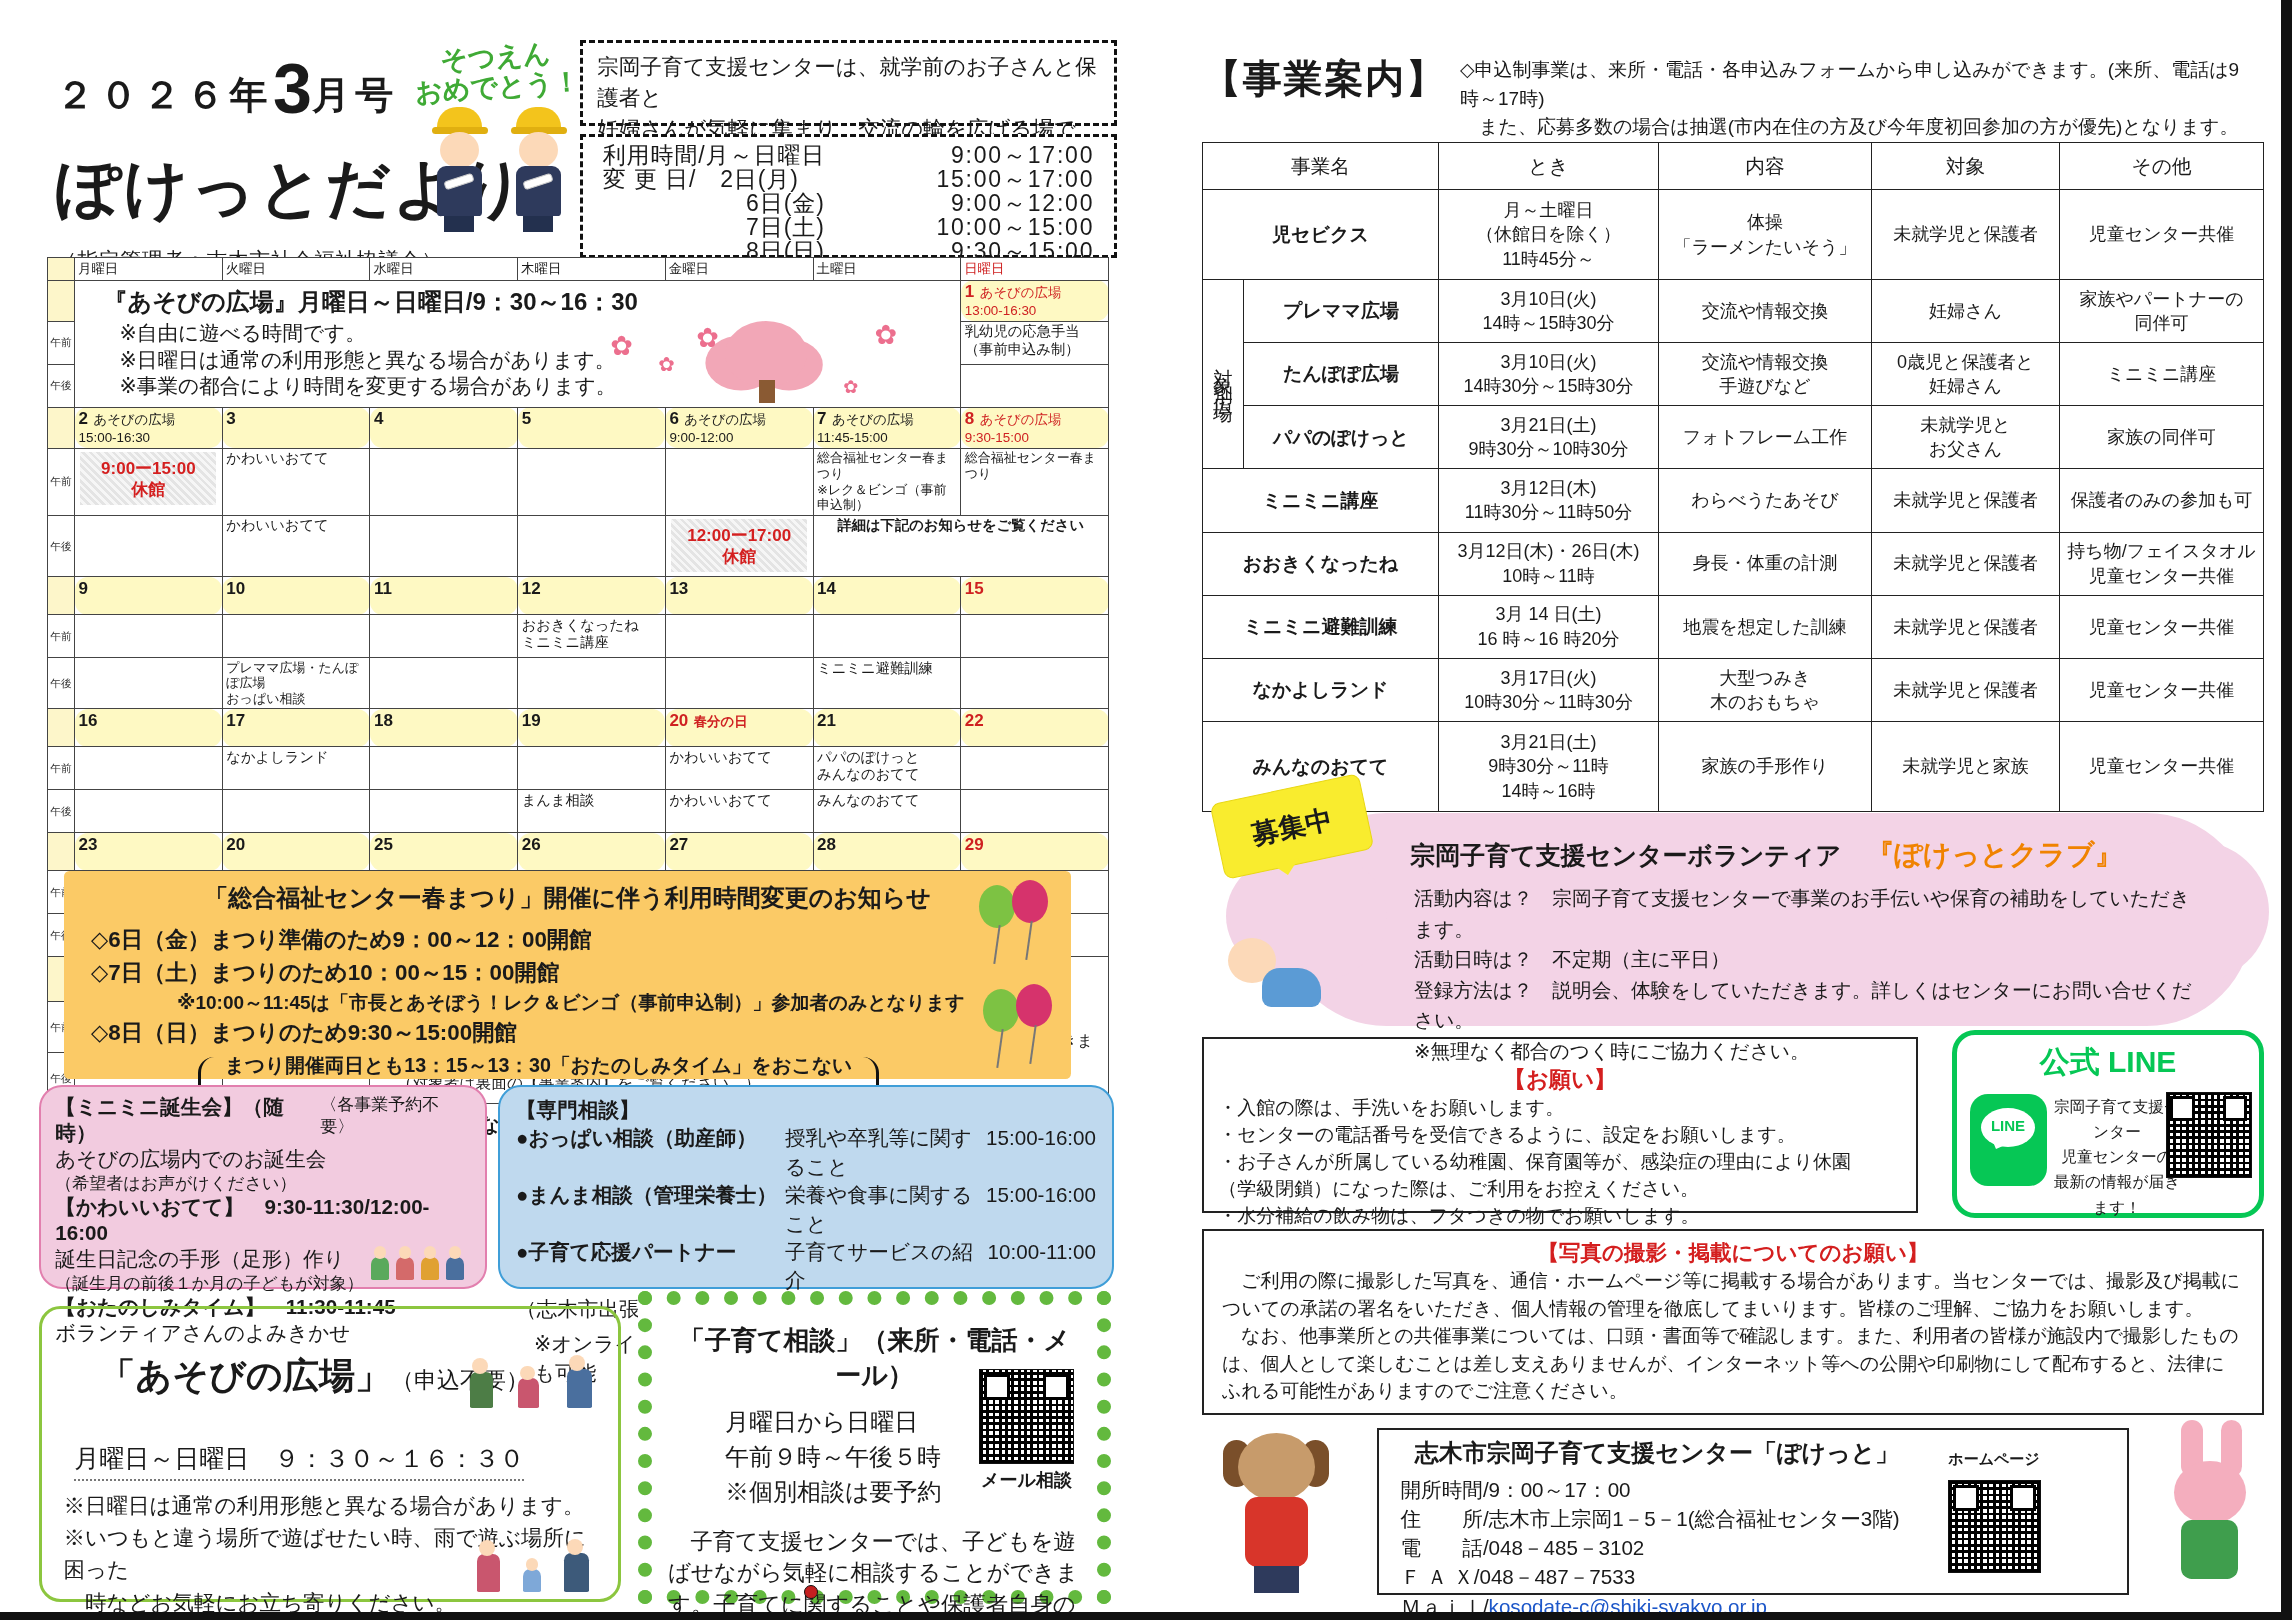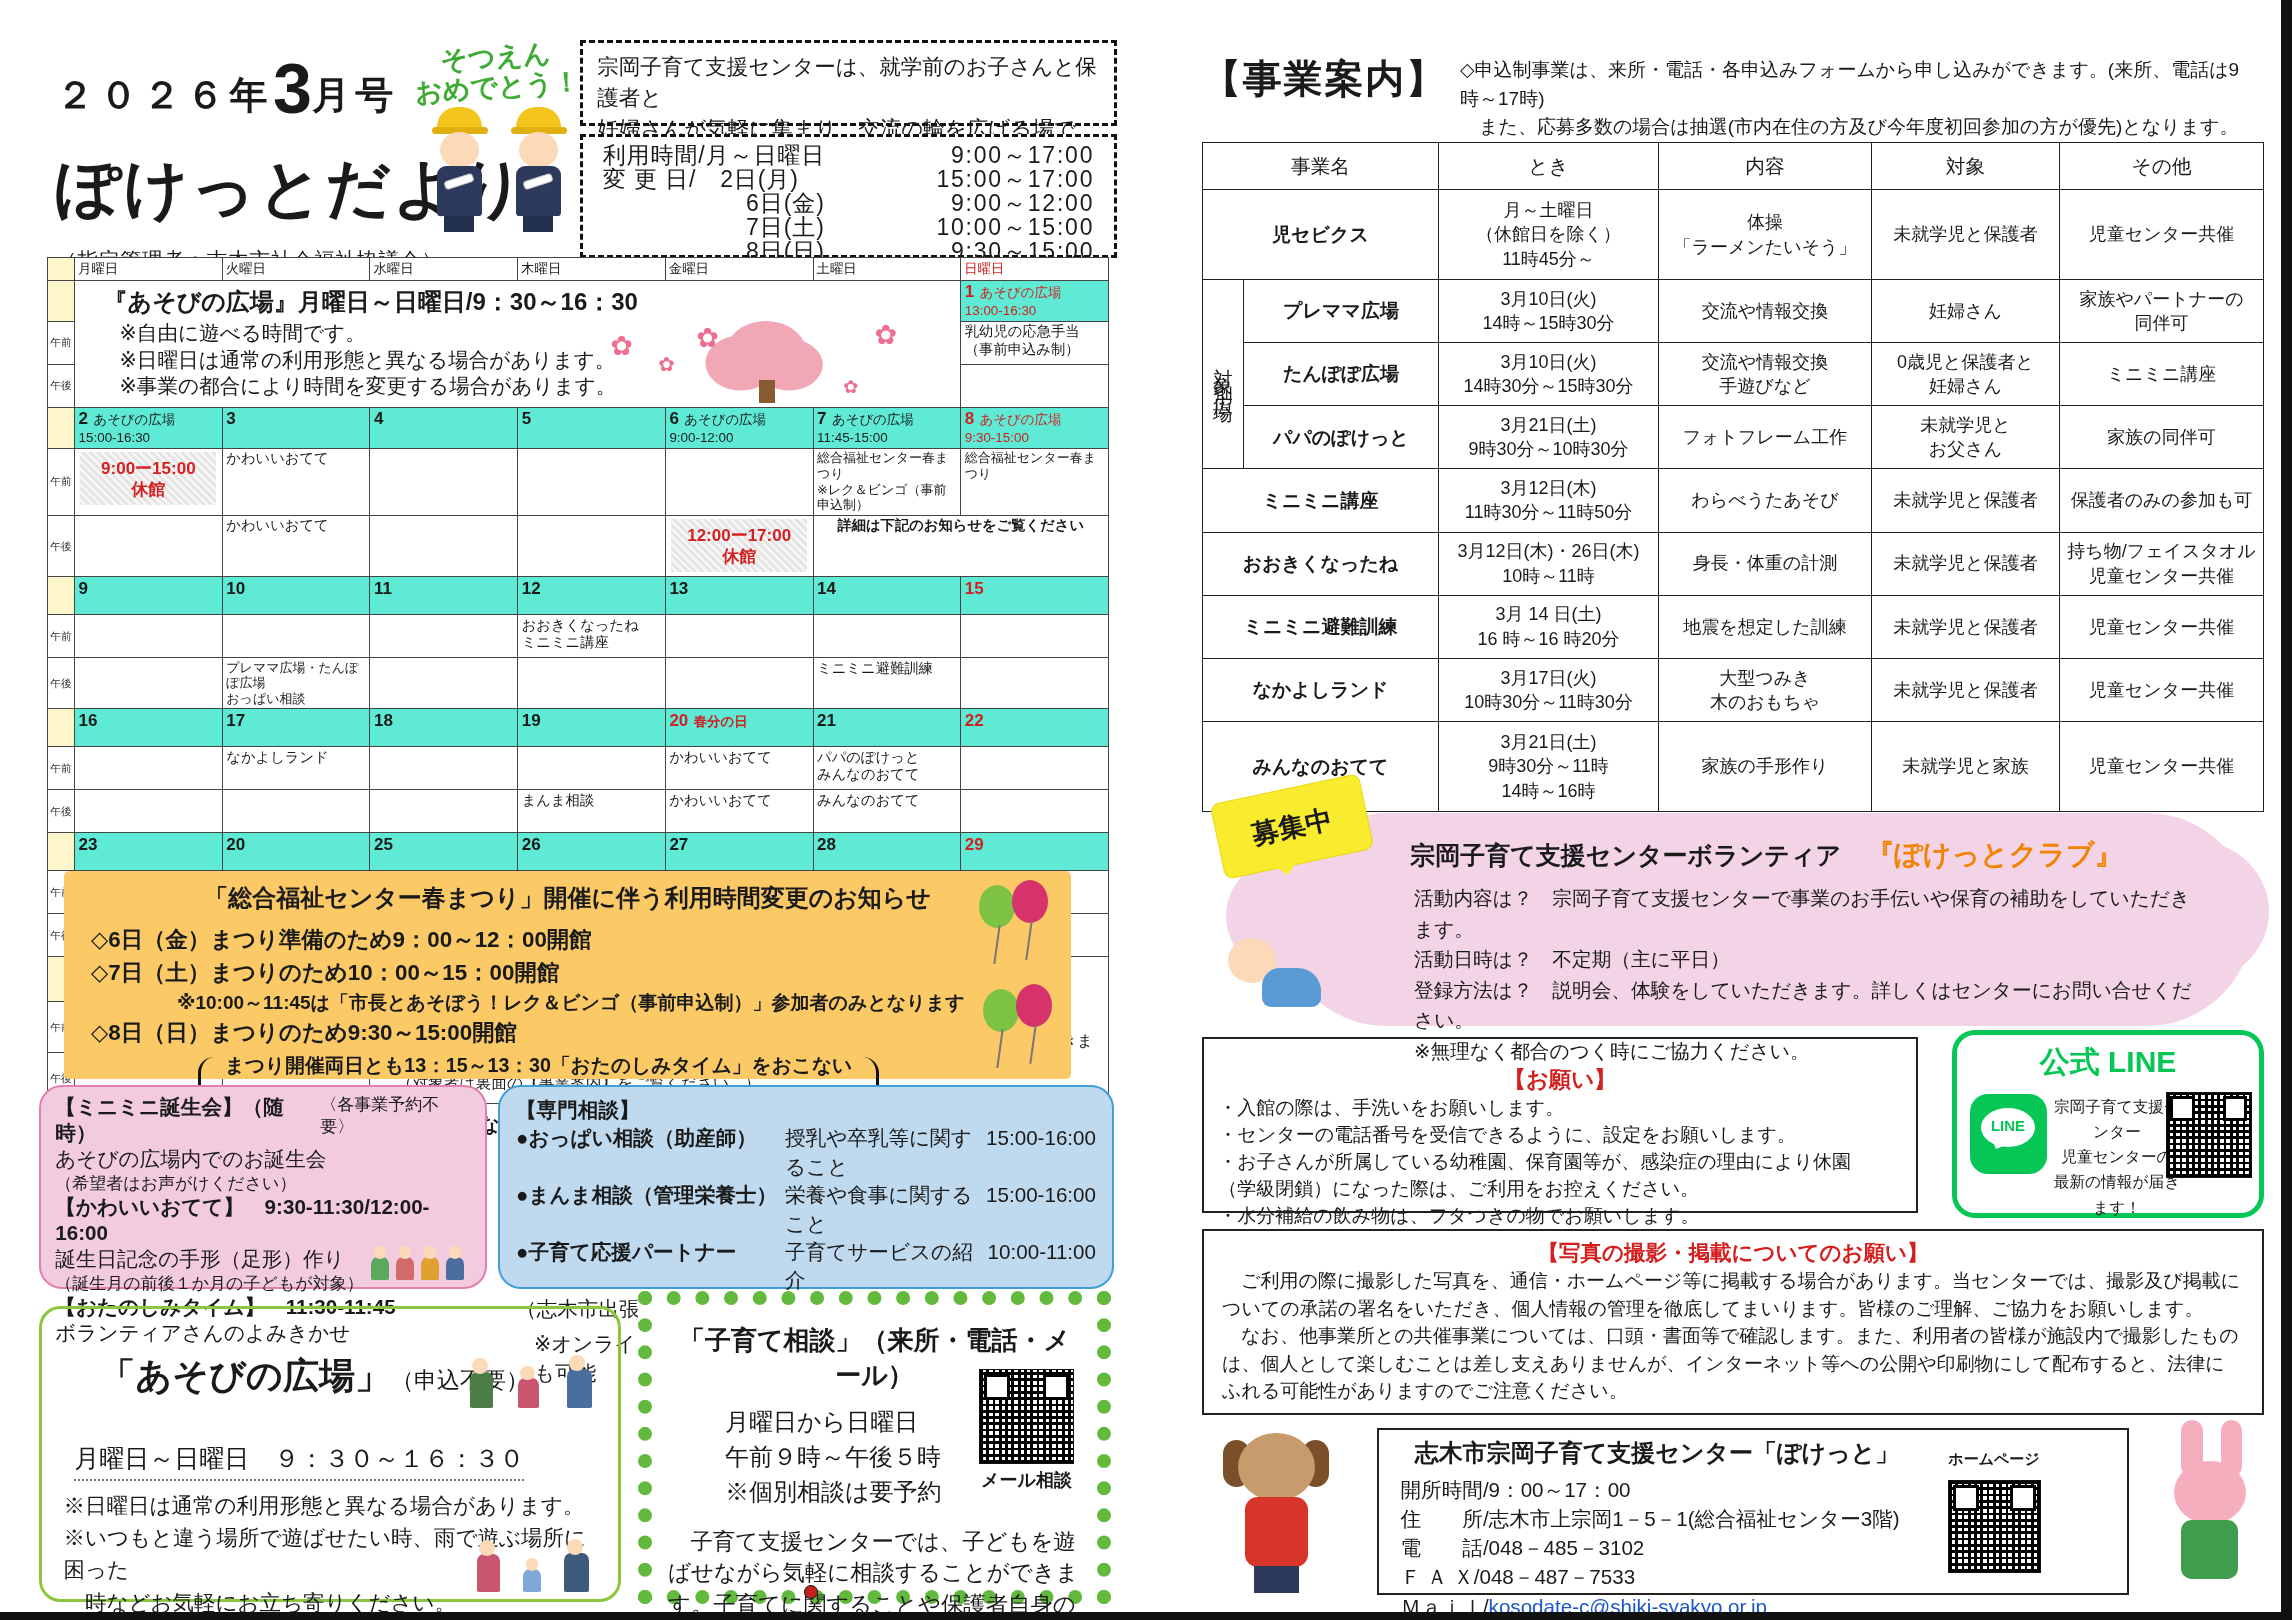--- a/index.html
+++ b/index.html
@@ -35,21 +35,21 @@
   .hours-row .ht { width:224px; text-align:right; letter-spacing:1.8px; }
 
   
   table.cal { position:absolute; left:47px; top:257px; width:1062px; border-collapse:collapse; table-layout:fixed; background:#fff; }
   .cal col.tcol { width:27px; }
   .cal th, .cal td { border:1.4px solid #444; padding:1.8px 3.6px; vertical-align:top; }
   .cal th { font-size:13.4px; font-weight:normal; text-align:left; height:21.5px; padding-left:3px; background:#fff; }
   .cal th.hd { color:#cf2121; }
   .cal .tc { background:#fdf6ca; padding:0; }
   .cal .ampm { background:#fff; font-size:10.7px; text-align:center; vertical-align:middle; line-height:1.15; color:#333; }
-  .cal .dc { background:#5eead4; height:38px; font-size:14.3px; }
+  .cal .dc { background:#fef9c3; height:38px; font-size:14.3px;border-radius:13px; }
   .cal .dn { font-weight:bold; font-size:17px; margin-right:5.4px; }
   .cal .de { font-size:13.4px; white-space:pre-line; line-height:1.15; }
   .cal .hd .dn, .cal .hd .de { color:#cf2121; }
   .cal .ev { background:#fff; font-size:14.3px; height:43px; white-space:pre-line; line-height:1.2; }
   .cal tr.r-am td { border-bottom:1.3px dashed #888; }
   .cal tr.r-am td.tc { border-bottom:1.3px dashed #888; }
   .cal .w1merge { background:#fff; position:relative; }
   .w1title { font-size:24px; font-weight:bold; margin:3.6px 0 1.8px 25px; }
   .w1note { font-size:20.6px; margin-left:41px; line-height:1.3; }
   .sakura { position:absolute; right:54px; bottom:3.6px; width:296px; height:86px; }
@@ -143,21 +143,21 @@
   .baby { position:absolute; left:-57px; top:116px; width:107px; height:99px; z-index:3; }
   .baby .bhead { position:absolute; left:5.4px; top:9px; width:48px; height:45px; background:#fcd9b8; border-radius:50%; border:0.9px solid #e4b astronomi; }
   .baby .bbody { position:absolute; left:39px; top:39px; width:59px; height:39px; background:#5b9bd5; border-radius:18px 23px 9px 9px; }
 
   .onegai { position:absolute; left:38px; top:1037px; width:716px; height:176px; border:2.7px solid #222; background:#fff; padding:5.4px 14.3px; }
   .onegai-title { text-align:center; color:#d41f1f; font-weight:bold; font-size:22.4px;margin-top:20px; }
   .onegai-item { font-size:19px; line-height:1.42; white-space:pre-line; }
 
   .linebox { position:absolute; left:788px; top:1030px; width:312px; height:188px; border:5.4px solid #06c755; border-radius:23px; background:#fff; padding:7.2px 9px; }
   .line-title { text-align:center; color:#06c755; font-weight:bold; font-size:30px; }
-  .line-icon { position:absolute; left:12.5px; top:59px; width:77px; height:80px; background:#06c755; border-radius:18px; }
+  .line-icon { position:absolute; left:12.5px; top:59px; width:77px; height:92px; background:#06c755; border-radius:18px; }
   .line-icon .bub { position:absolute; left:11.6px; top:14.3px; width:54px; height:39px; background:#fff; border-radius:50%; }
   .line-icon .tail { position:absolute; left:18px; top:47px; border:8px solid transparent; border-top-color:#fff; transform:rotate(22deg); }
   .line-icon .txt { position:absolute; left:0; top:23px; width:77px; text-align:center; color:#06c755; font-weight:bold; font-size:15px; z-index:2; }
   .line-lines { position:absolute; left:93px; top:59px; width:134px; text-align:center; font-size:15.7px; line-height:1.6; }
   .qr-line { position:absolute; right:7.2px; top:57px; width:86px; height:86px; }
 
   .photo { position:absolute; left:38px; top:1229px; width:1062px; height:186px; border:2.7px solid #222; background:#fff; padding:7.2px 18px; }
   .photo-title { text-align:center; color:#d41f1f; font-weight:bold; font-size:21.5px; }
   .photo-p { font-size:19px; line-height:1.45; }
 

